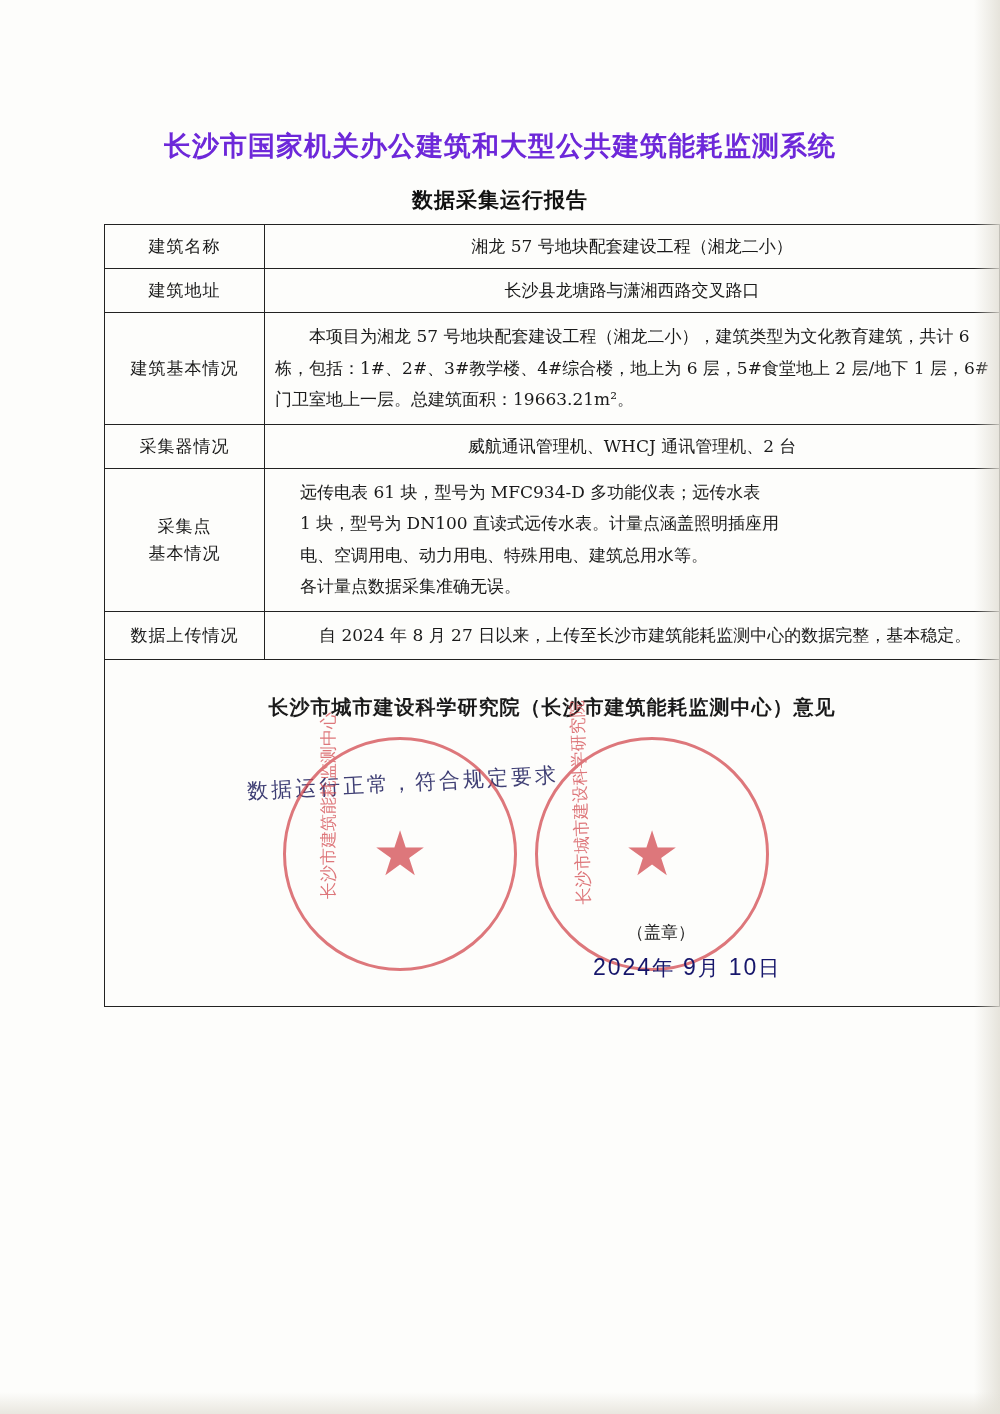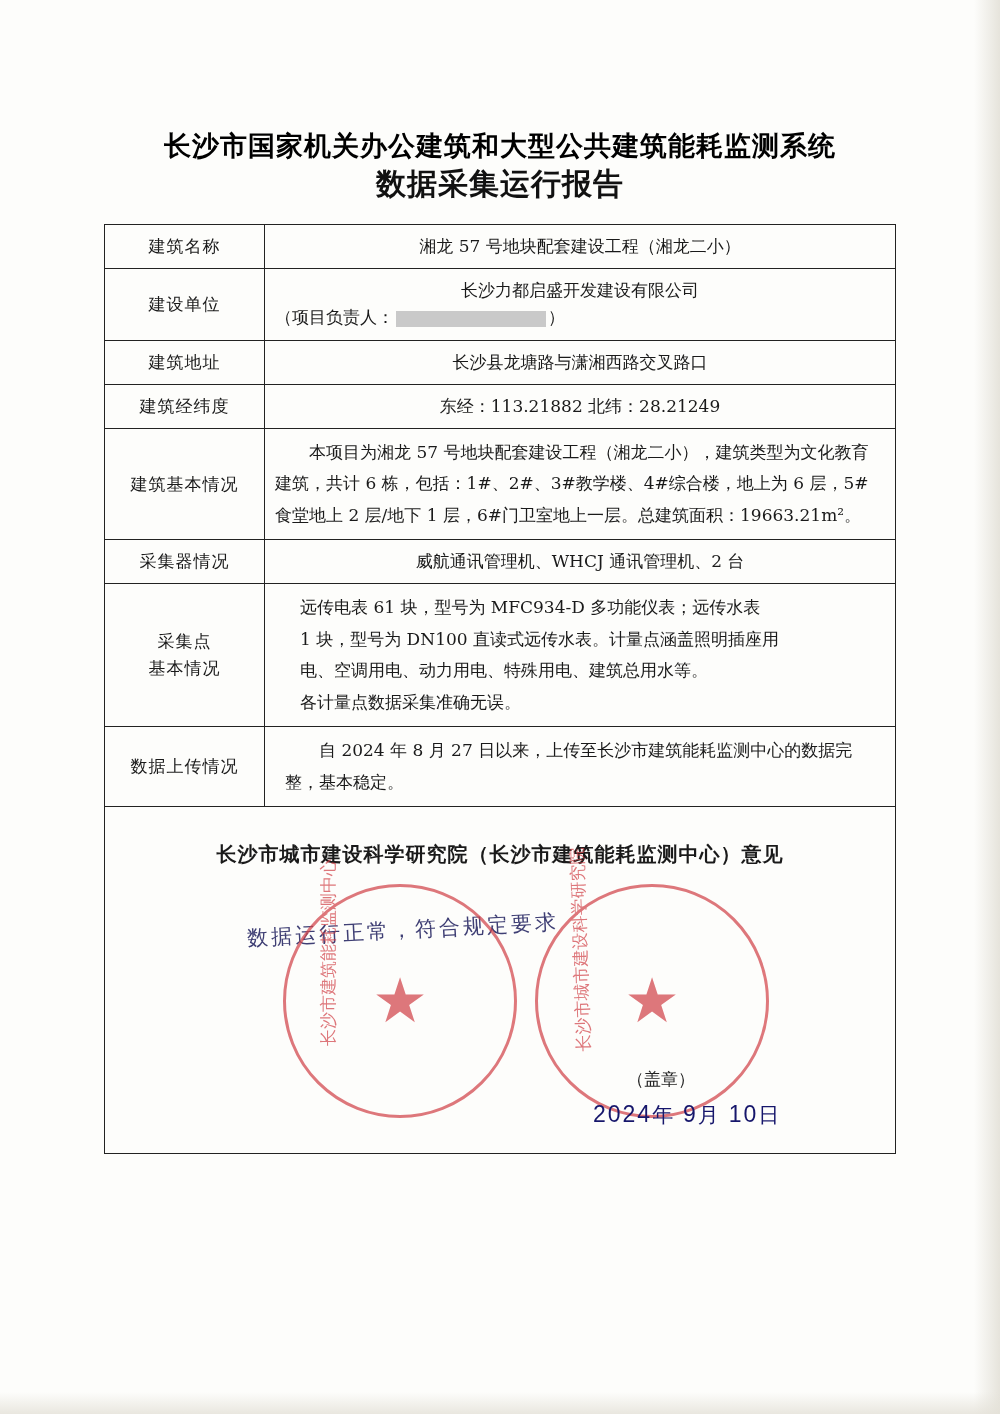--- a/index.html
+++ b/index.html
@@ -39,35 +39,36 @@
     top: 128px;
     left: 0;
     width: 1000px;
     text-align: center;
   }
   .title-main {
     font-family: "DejaVu Serif", "Liberation Serif", serif;
     font-weight: bold;
     font-size: 27px;
     letter-spacing: 1px;
-    color: #000000;
+    color: #6d28d9;
   }
   .title-sub {
     font-family: "DejaVu Serif", "Liberation Serif", serif;
     font-weight: bold;
-    font-size: 30px;
-    letter-spacing: 1px;
+    font-size: 21px;
+    letter-spacing: 1px;
+    margin-top: 22px;
     color: #111;
   }
 
   table.report {
     position: absolute;
     top: 224px;
     left: 104px;
-    width: 792px;
+    width: 896px;
     border-collapse: collapse;
     table-layout: fixed;
   }
   table.report td {
     border: 1.5px solid #222;
     vertical-align: middle;
     padding: 8px 10px;
     font-size: 17px;
     line-height: 1.6;
     font-family: "DejaVu Serif", "Liberation Serif", serif;
@@ -199,40 +200,27 @@
     <colgroup>
       <col style="width:160px">
       <col>
     </colgroup>
     <tbody>
       <tr>
         <td class="label">建筑名称</td>
         <td class="value center">湘龙 57 号地块配套建设工程（湘龙二小）</td>
       </tr>
 
-      <tr>
-        <td class="label">建设单位</td>
-        <td class="value">
-          <div class="center">长沙力都启盛开发建设有限公司</div>
-          <div>
-            <span>（项目负责人：</span><span class="redacted"></span><span>）</span>
-          </div>
-        </td>
-      </tr>
 
 
       <tr>
         <td class="label">建筑地址</td>
         <td class="value center">长沙县龙塘路与潇湘西路交叉路口</td>
       </tr>
 
-      <tr>
-        <td class="label">建筑经纬度</td>
-        <td class="value center">东经：113.21882        北纬：28.21249</td>
-      </tr>
 
       <tr>
         <td class="label">建筑基本情况</td>
         <td class="value indent" style="line-height:1.85;">本项目为湘龙 57 号地块配套建设工程（湘龙二小），建筑类型为文化教育建筑，共计 6 栋，包括：1#、2#、3#教学楼、4#综合楼，地上为 6 层，5#食堂地上 2 层/地下 1 层，6#门卫室地上一层。总建筑面积：19663.21m²。</td>
       </tr>
 
       <tr>
         <td class="label">采集器情况</td>
         <td class="value center">威航通讯管理机、WHCJ 通讯管理机、2 台</td>
       </tr>

